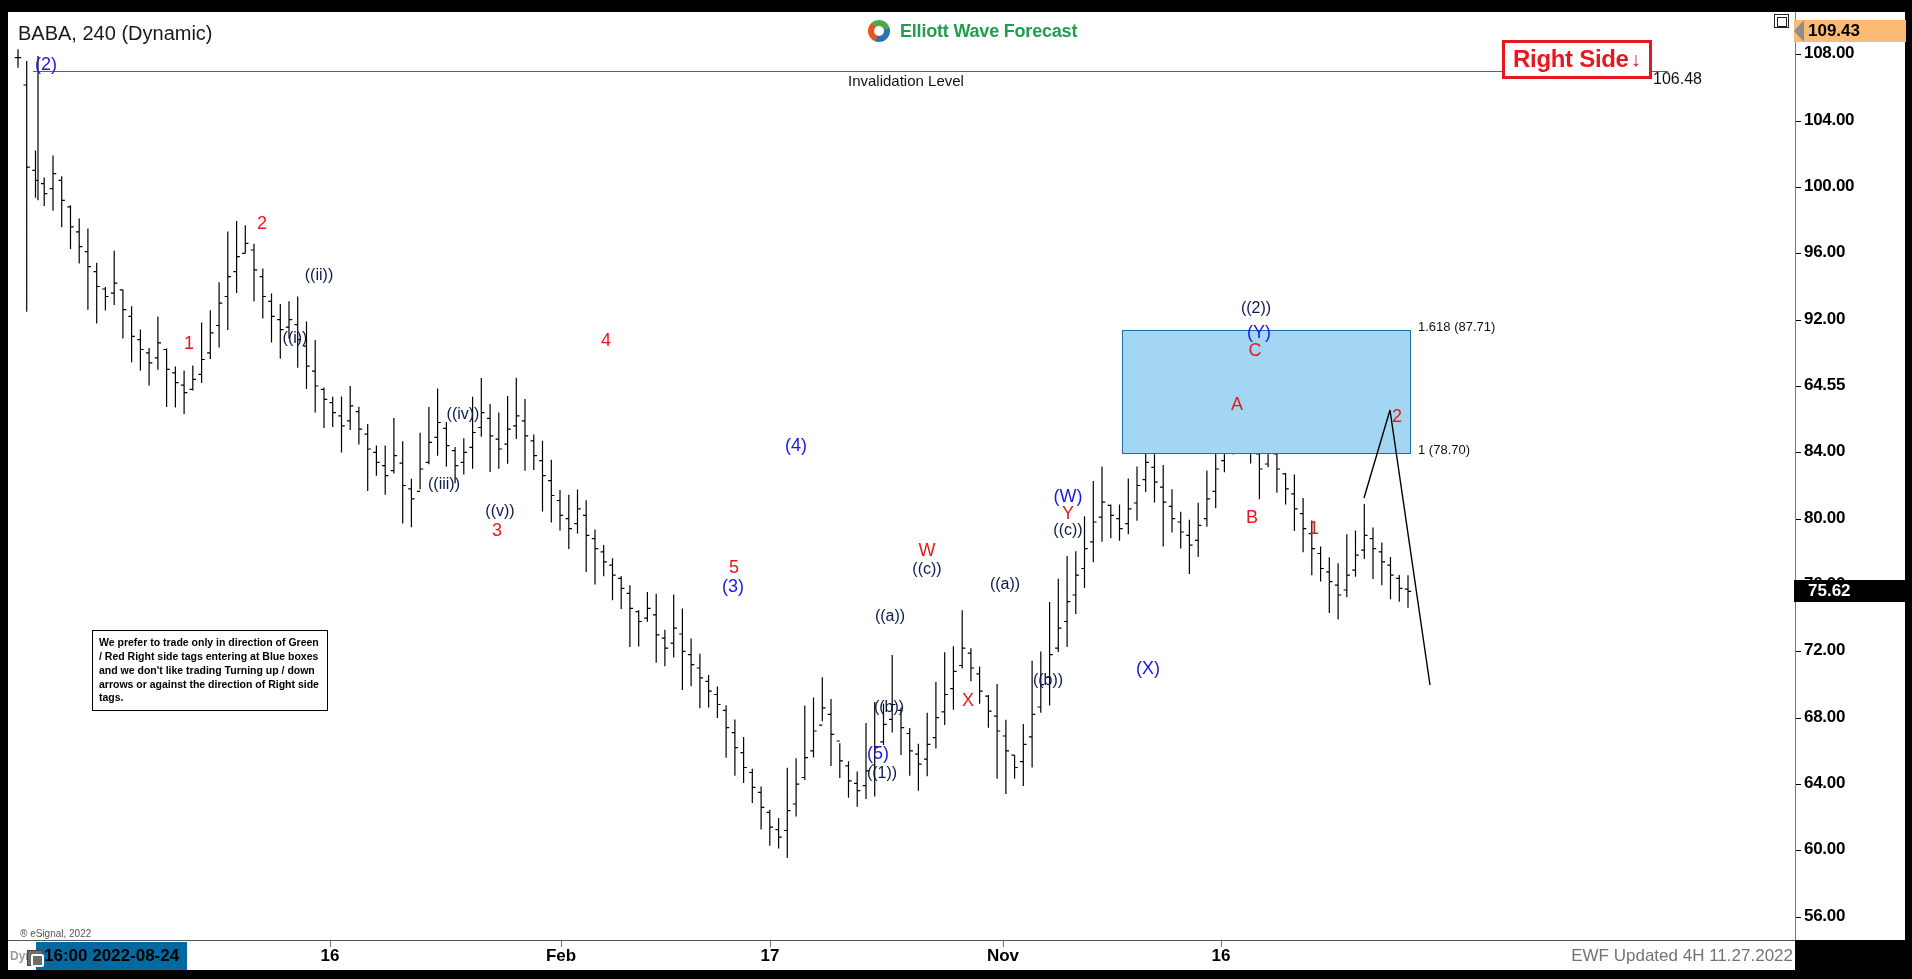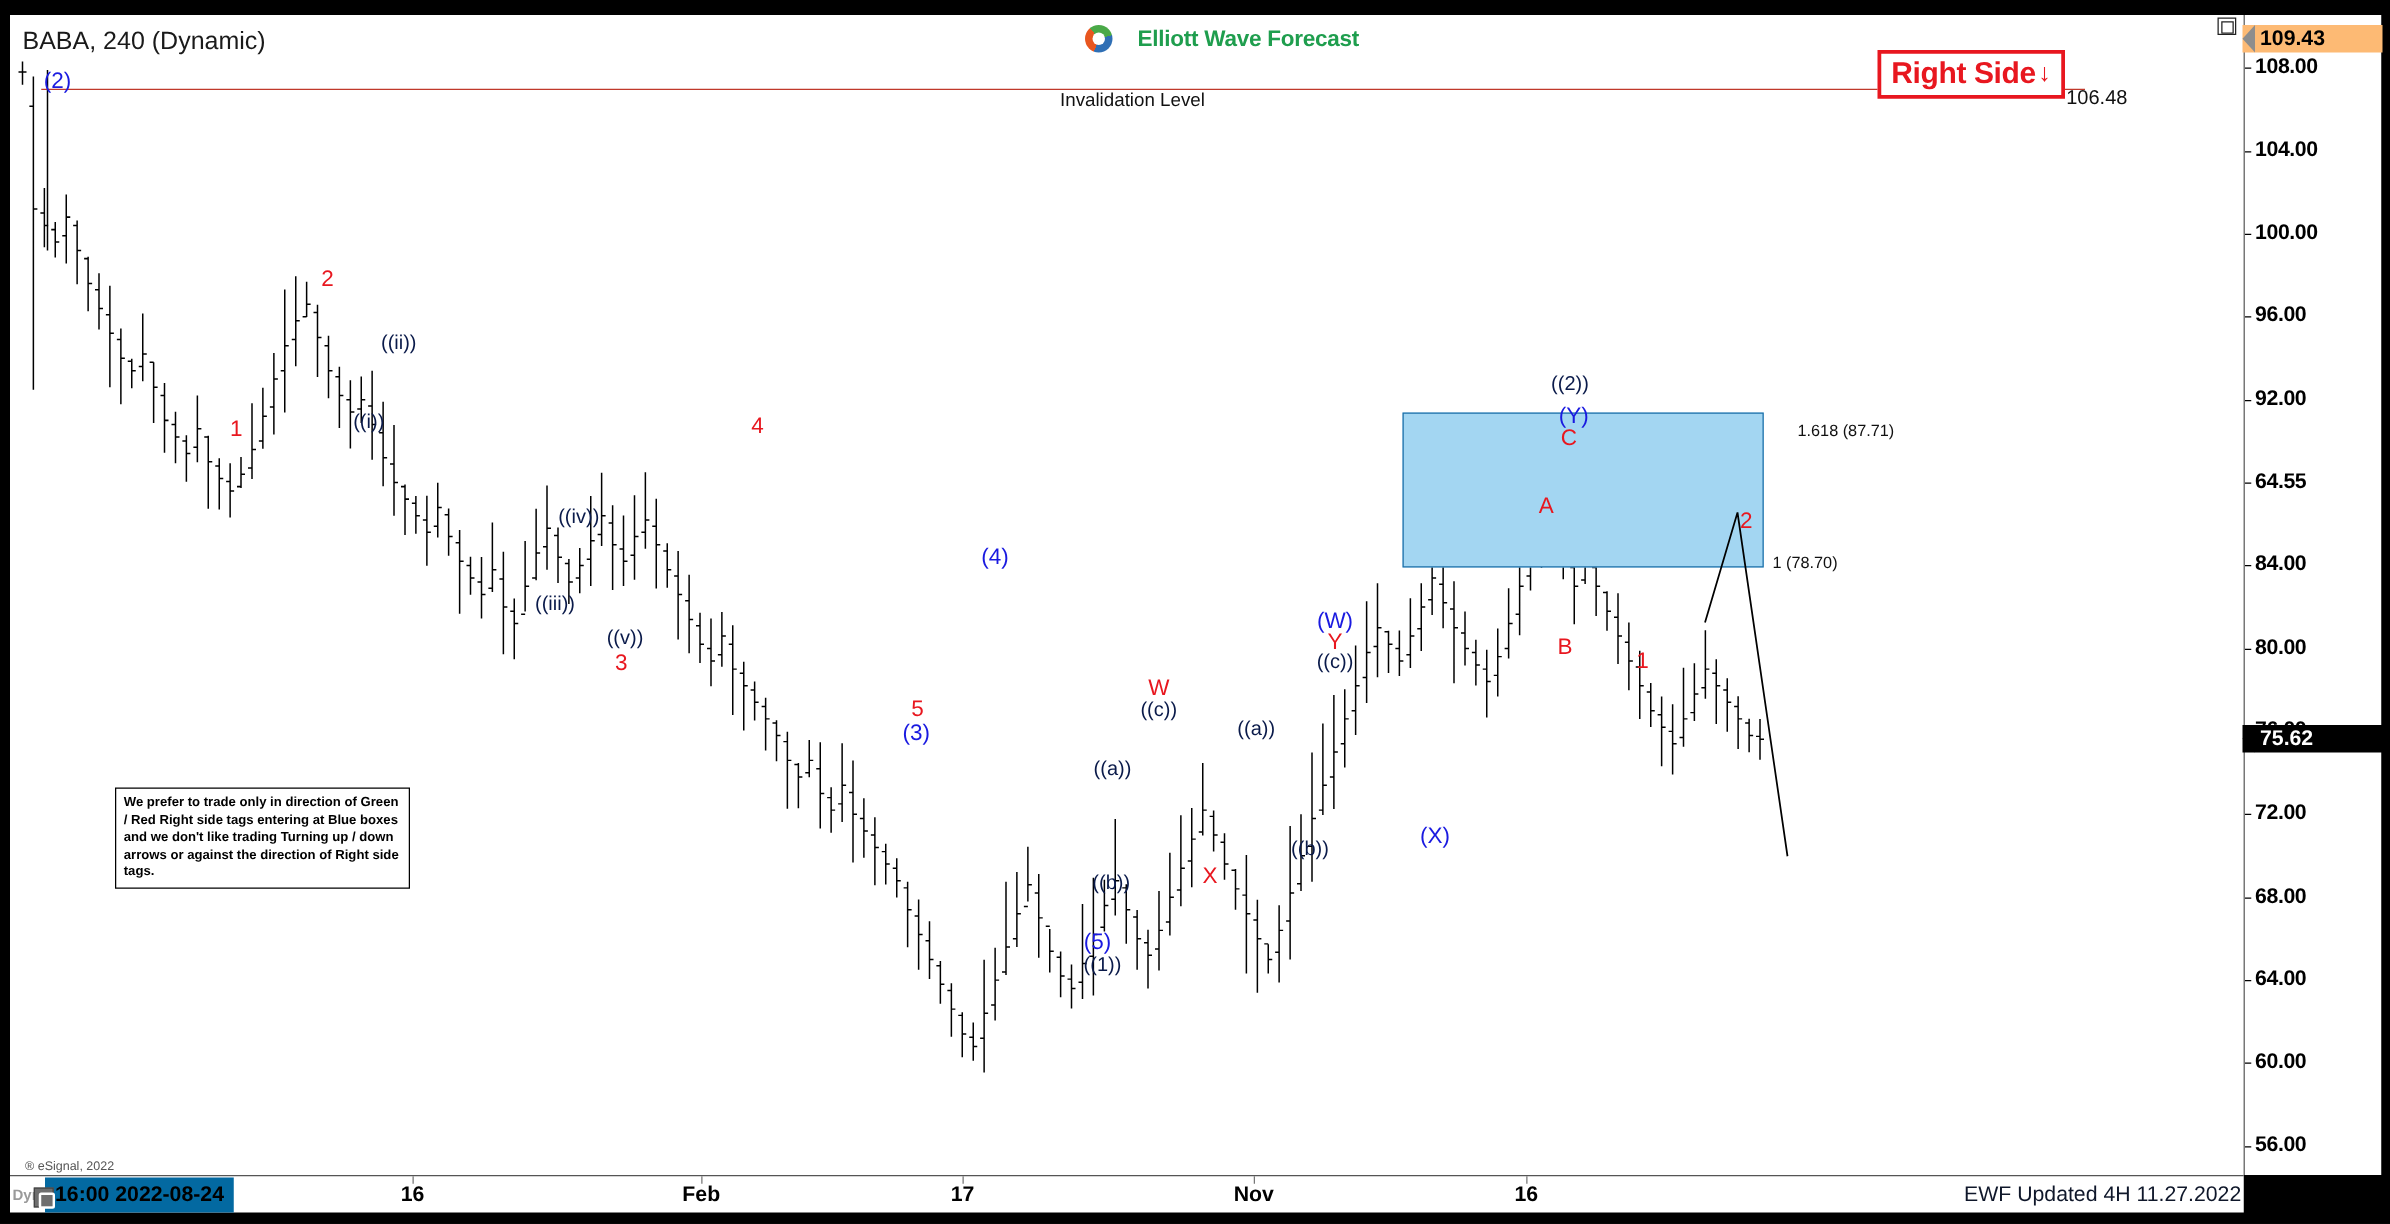--- a/index.html
+++ b/index.html
@@ -98,32 +98,32 @@
     border:1px solid #444;
     z-index: 30;
   }
   #dyn-icon::after{
     content:"";
     position:absolute; left:3px; top:3px; width:9px; height:9px;
     border:2px solid #fff; border-radius:2px;
   }
   #ewf-updated {
     position:absolute; right:2px; top:5px;
-    font-size:17px; color:#0f172a;
+    font-size:17px; color:#737373;
     white-space:nowrap;
   }
 
   
   #symbol-title {
     position:absolute; left:10px; top:10px;
     font-size: 20px; color:#1a1a1a;
   }
   #brand {
     position:absolute; left:860px; top:8px;
-    display:flex; align-items:center; gap:20px;
+    display:flex; align-items:center; gap:10px;
   }
   #brand .bname {
     font-size:18px; font-weight:bold; color:#1f9e4e;
     letter-spacing:-0.2px;
   }
   .logo-mark {
     position:relative; width:22px; height:22px; border-radius:50%;
     background: conic-gradient(from 200deg, #e8561f 0deg 120deg, #4aa948 120deg 235deg, #2f6fb5 235deg 360deg);
   }
   .logo-mark::after{
@@ -162,21 +162,21 @@
     position:absolute;
     left: 1114px; top: 318px;
     width: 289px; height: 124px;
     background: #a3d6f2;
     border: 1px solid #1c6fa8;
   }
   .fib-label {
     position:absolute;
     font-size:13px; color:#111; white-space:nowrap;
   }
-  #fib-top { left: 1410px; top: 325px; margin-left: 20px; }
+  #fib-top { left: 1410px; top: 307px; }
   #fib-bot { left: 1410px; top: 430px; }
 
   
   #disclaimer {
     position:absolute; left:84px; top:618px;
     width:236px;
     border:1.5px solid #000; background:#fff;
     padding:5px 6px;
     font-size:10.5px; line-height:1.32;
     color:#000; font-weight:bold;

